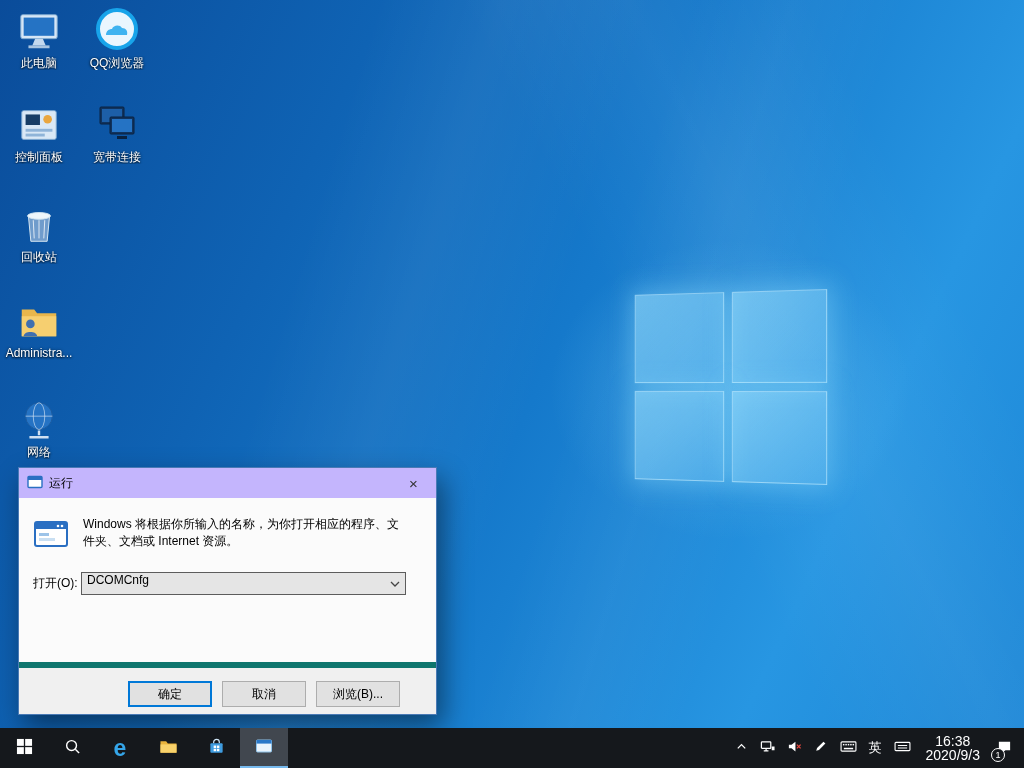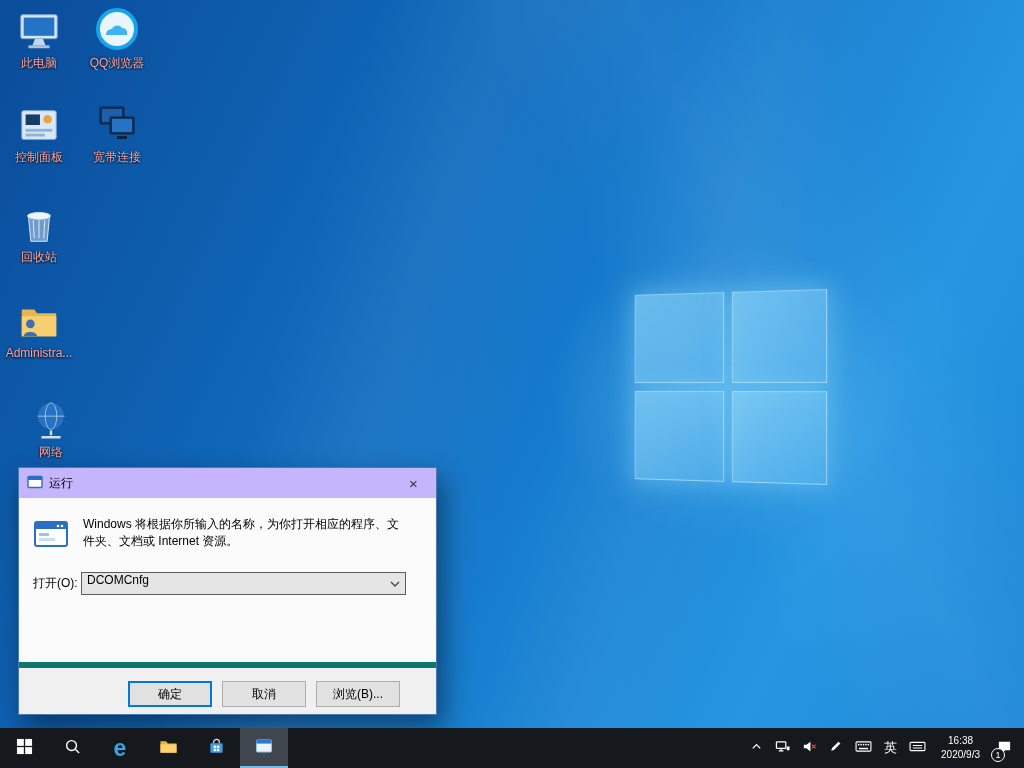--- a/index.html
+++ b/index.html
@@ -35,21 +35,21 @@
     border:1px solid rgba(215,245,255,0.45);
     box-shadow:0 0 22px 4px rgba(150,225,255,0.35);
   }
 
   
   .dicon {
     position:absolute; width:78px; text-align:center; cursor:default;
   }
   .dicon svg { display:block; margin:0 auto; }
   .dicon-label {
-    display:block; margin-top:2px; color:#fca5a5; font-size:12px; line-height:14px;
+    display:block; margin-top:2px; color:#ffffff; font-size:12px; line-height:14px;
     white-space:nowrap; overflow:hidden;
     text-shadow:0 1px 2px rgba(0,0,0,0.85), 0 0 3px rgba(0,0,0,0.5);
   }
 
   
   .dialog {
     position:absolute; left:18px; top:467px; width:419px; height:248px;
     background:#fbfbfb; border:1px solid #4a7ab5;
     box-shadow:6px 12px 26px rgba(0,0,0,0.45);
     font-size:12px; color:#000;
@@ -93,21 +93,21 @@
     width:48px; height:40px; display:flex; align-items:center; justify-content:center;
     cursor:default;
   }
   .tb-btn.active { background:#41474f; box-shadow:inset 0 -2px 0 #76b9ed; }
   .edge-e { color:#35a6ea; font-size:23px; font-weight:bold; line-height:40px; }
   .tray { position:absolute; right:0; top:0; height:40px; display:flex; align-items:stretch; }
   .tray-btn { height:40px; padding:0 6px; display:flex; align-items:center; justify-content:center; cursor:default; }
   .ime { color:#fff; font-size:13px; }
   .clock {
     display:flex; flex-direction:column; justify-content:center; align-items:center;
-    color:#fff; font-size:10px; line-height:14px; padding:12px 9px;
+    color:#fff; font-size:14px; line-height:14px; padding:12px 9px;
   }
   .notif { position:relative; padding:0 12px 0 8px; }
   .notif-badge {
     position:absolute; left:2px; bottom:6px; width:14px; height:14px; border-radius:50%;
     background:#15181c; border:1px solid #fff; color:#fff; font-size:9px;
     display:flex; align-items:center; justify-content:center;
   }
 </style>
 </head>
 <body>
@@ -176,21 +176,21 @@
 <div class="dicon" style="left:0px;top:298px">
   <span><svg viewBox="0 0 48 48" width="46" height="46">
     <path d="M6 12 h13 l3 4 h20 v24 H6 z" fill="#e8b64c"></path>
     <rect x="6" y="19" width="36" height="21" fill="#f6cf70"></rect>
     <circle cx="15" cy="27" r="4.5" fill="#3f6fb0"></circle>
     <path d="M8 40 c0-6 14-6 14 0 z" fill="#3f6fb0"></path>
   </svg></span>
   <span class="dicon-label">Administra...</span>
 </div>
 
-<div class="dicon" style="left:12px;top:397px">
+<div class="dicon" style="left:0px;top:397px">
   <span><svg viewBox="0 0 48 48" width="46" height="46">
     <circle cx="24" cy="20" r="14" fill="#2573c4" stroke="#1b5a9e"></circle>
     <ellipse cx="24" cy="20" rx="6" ry="14" fill="none" stroke="rgba(255,255,255,0.55)"></ellipse>
     <path d="M10 20 h28" stroke="rgba(255,255,255,0.55)"></path>
     <path d="M24 35 v5 M14 42 h20" stroke="#cfe0f2" stroke-width="2.5"></path>
   </svg></span>
   <span class="dicon-label">网络</span>
 </div>
 
 <div class="dialog">

